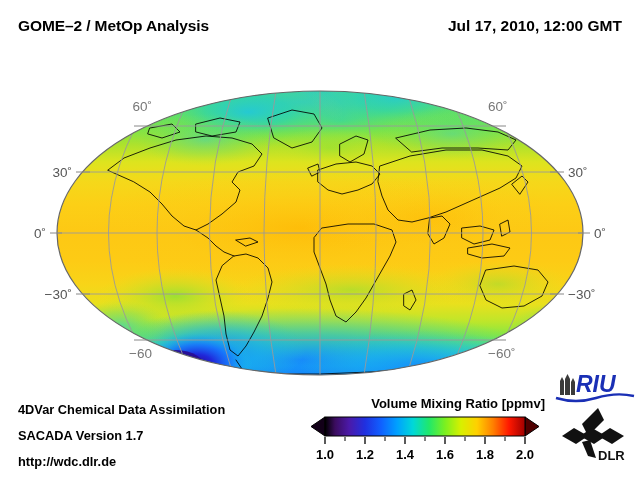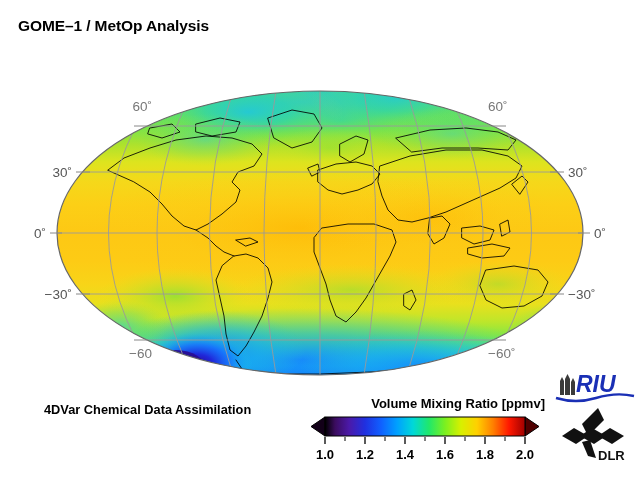--- a/index.html
+++ b/index.html
@@ -72,21 +72,20 @@
     fill: #777777;
   }
 
   
   .foot-line {
     position: absolute;
     left: 18px;
     font-size: 12.8px;
     font-weight: bold;
     white-space: nowrap;
-    margin-left: 26px;
   }
   #foot-1 { top: 402px; }
   #foot-2 { top: 428px; }
   #foot-3 { top: 454px; }
 
   
   #colorbar-block {
     position: absolute;
     left: 305px;
     top: 396px;
@@ -143,21 +142,22 @@
     font-weight: bold;
     font-style: italic;
     fill: #1a2fb5;
   }
 </style>
 </head>
 <body>
 
 <div id="page">
 
-  <div id="title-main">GOME–1 / MetOp Analysis</div>
+  <div id="title-main">GOME–2 / MetOp Analysis</div>
+  <div id="timestamp">Jul 17, 2010, 12:00 GMT</div>
 
   <div id="map-area">
     <svg id="map-svg" width="640" height="310" viewBox="0 0 640 310">
       <defs>
         <clipPath id="globeClip">
           <ellipse cx="320" cy="155" rx="263" ry="142"></ellipse>
         </clipPath>
 
         <linearGradient id="latBand" x1="0" y1="0" x2="0" y2="1">
           <stop offset="0.000" stop-color="#24c8d8"></stop>
@@ -349,20 +349,22 @@
 
       <text class="grat-label-in" x="488" y="33" text-anchor="start">60˚</text>
       <text class="grat-label" x="568" y="99" text-anchor="start">30˚</text>
       <text class="grat-label" x="594" y="160" text-anchor="start">0˚</text>
       <text class="grat-label" x="568" y="221" text-anchor="start">−30˚</text>
       <text class="grat-label-in" x="488" y="280" text-anchor="start">−60˚</text>
     </svg>
   </div>
 
   <div class="foot-line" id="foot-1">4DVar Chemical Data Assimilation</div>
+  <div class="foot-line" id="foot-2">SACADA Version 1.7</div>
+  <div class="foot-line" id="foot-3">http://wdc.dlr.de</div>
 
   <div id="colorbar-block">
     <div id="colorbar-title">Volume Mixing Ratio [ppmv]</div>
     <svg id="colorbar-svg" width="240" height="56" viewBox="0 0 240 56">
       <defs>
         <linearGradient id="cbGrad" x1="0" y1="0" x2="1" y2="0">
           <stop offset="0.00" stop-color="#000000"></stop>
           <stop offset="0.05" stop-color="#3b0c5e"></stop>
           <stop offset="0.12" stop-color="#4b19a8"></stop>
           <stop offset="0.20" stop-color="#2030e0"></stop>

